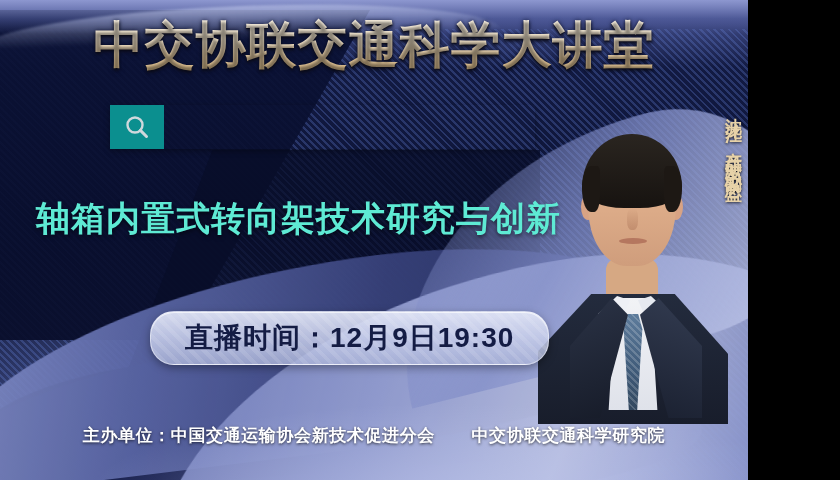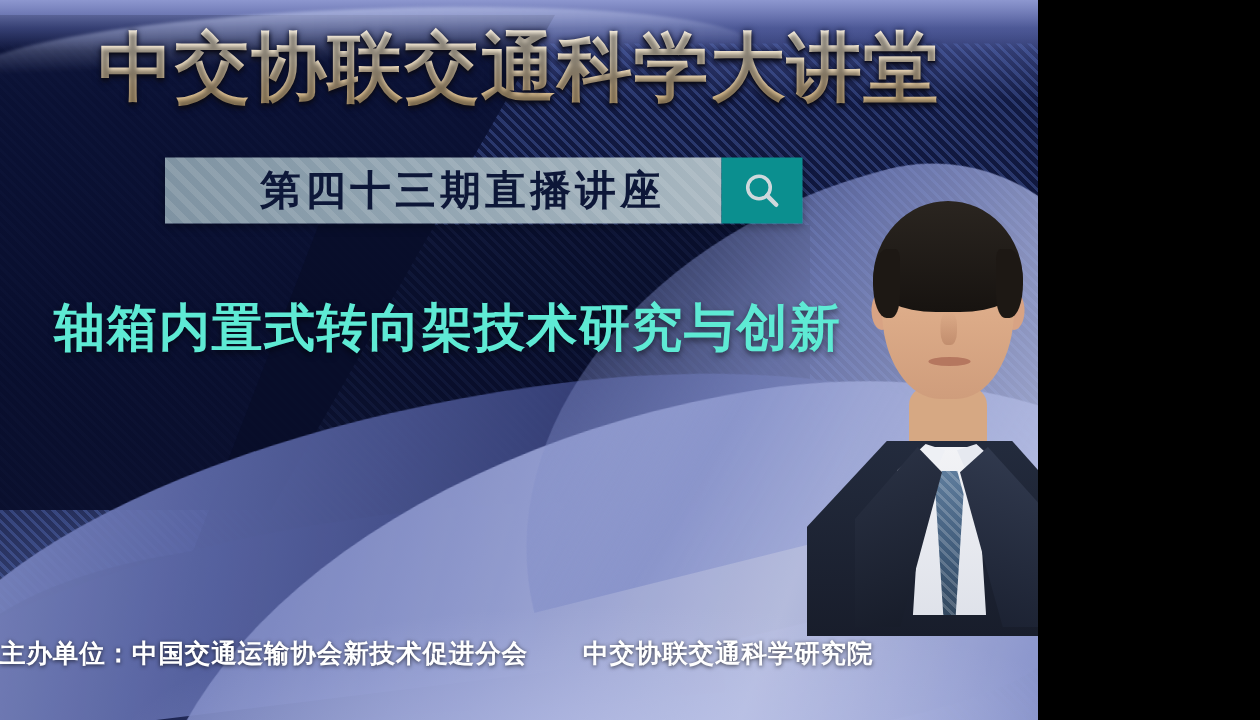--- a/index.html
+++ b/index.html
@@ -1,17 +1,17 @@
 <!DOCTYPE html>
 <html><head>
 <meta charset="utf-8">
 <style>
   html,body{margin:0;padding:0;background:#000;}
   .poster{
-    position:relative;width:692px;height:480px;overflow:hidden;
+    position:relative;width:748px;height:480px;overflow:hidden;
     font-family:"Liberation Sans","DejaVu Sans",sans-serif;
     background:#0b1233;
   }
 
   
   .bg-base{
     position:absolute;inset:0;
     background:
       radial-gradient(120% 80% at 20% 95%, #4c5a97 0%, rgba(76,90,151,0) 55%),
       radial-gradient(90% 60% at 85% 100%, #7b86bf 0%, rgba(123,134,191,0) 60%),
@@ -151,21 +151,21 @@
     box-shadow:0 3px 8px rgba(0,0,0,.35), inset 0 1px 0 rgba(255,255,255,.65);
   }
   .time-text{
     font-size:28px;font-weight:bold;color:#141c44;letter-spacing:1px;
     white-space:nowrap;
   }
 
   
   .footer{
     position:absolute;left:0;top:424px;width:100%;
-    text-align:left;font-size:17px;font-weight:bold;
+    text-align:center;font-size:17px;font-weight:bold;
     color:#ffffff;letter-spacing:.6px;
     text-shadow:0 1px 3px rgba(0,0,0,.7);
     white-space:nowrap;
   }
   .footer .gap{display:inline-block;width:26px;}
 
   
   .portrait{
     position:absolute;left:548px;top:108px;width:168px;height:300px;
   }
@@ -288,33 +288,33 @@
     <div class="p-nose"></div>
     <div class="p-mouth"></div>
     <div class="p-hair"></div>
     <div class="p-hair-side-l"></div>
     <div class="p-hair-side-r"></div>
   </div>
 
   <div class="main-title">中交协联交通科学大讲堂</div>
 
   <div class="subtitle-bar">
-    <div class="subtitle-fill">
-      <span class="subtitle-text">第四十三期直播讲座</span>
-    </div>
     <div class="search-box">
       <svg width="28" height="28" viewBox="0 0 28 28">
         <circle cx="12" cy="12" r="7.5" fill="none" stroke="#cfd8dc" stroke-width="2.4"></circle>
         <line x1="17.4" y1="17.4" x2="23.5" y2="23.5" stroke="#cfd8dc" stroke-width="3" stroke-linecap="round"></line>
       </svg>
     </div>
   </div>
 
   <div class="topic">轴箱内置式转向架技术研究与创新</div>
 
+  <div class="time-pill">
+    <span class="time-text">直播时间：12月9日19:30</span>
+  </div>
 
   <div class="vtext v-name">沈龙江 产品研发中心副总监</div>
   <div class="vtext v-company">中车株洲电力机车有限公司</div>
 
   <div class="footer">
     <span>主办单位：中国交通运输协会新技术促进分会</span>
     <span class="gap"></span>
     <span>中交协联交通科学研究院</span>
   </div>
 

